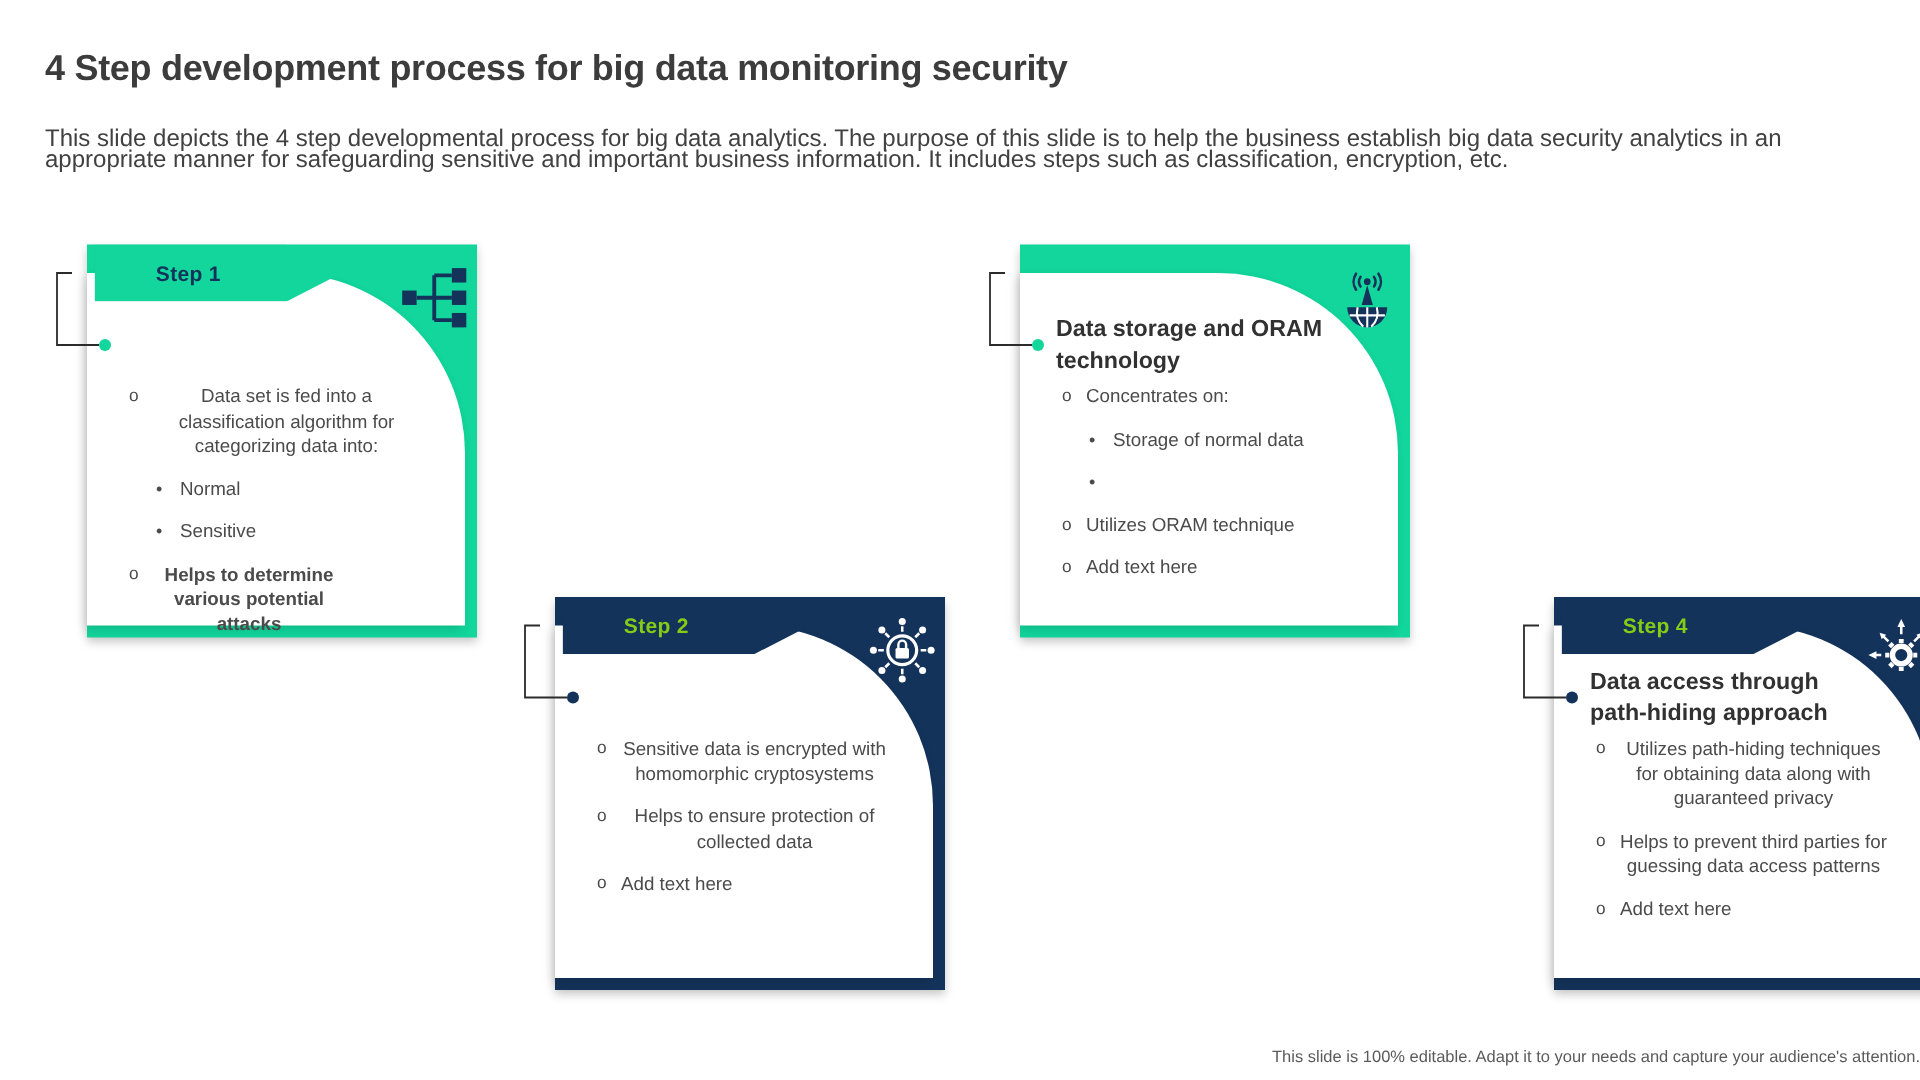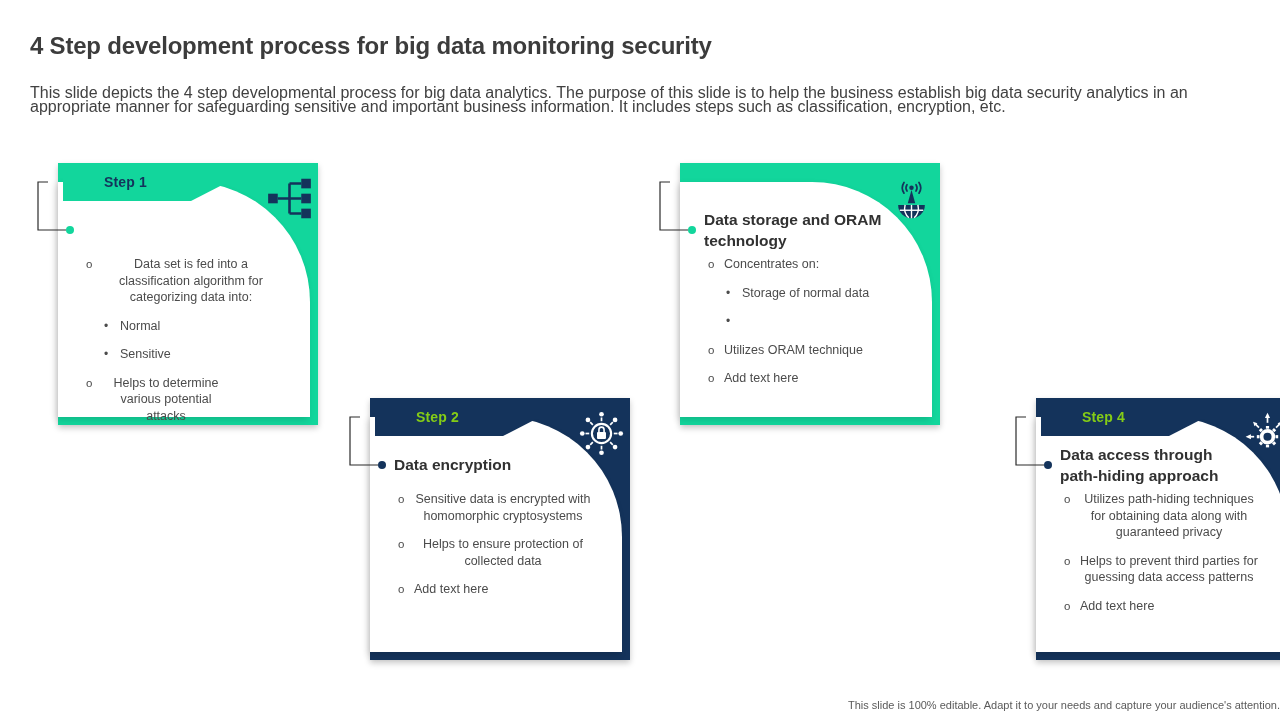--- a/index.html
+++ b/index.html
@@ -70,21 +70,21 @@
     display:flex;flex-direction:column;gap:12px;
     font-size:12.5px;line-height:16.5px;color:var(--body);
   }
   .bullets li{display:flex;align-items:flex-start;}
   .bullets .mk{width:16px;flex:0 0 16px;font-size:11.5px;}
   .bullets .tx{display:block;text-align:center;}
   .bullets li.lv1 .tx{max-width:178px;}
   .bullets li.lv2{margin-left:18px;}
   .bullets li.lv2 .mk{font-size:12px;}
   .bullets li.lv2 .tx{max-width:142px;}
-  #card1 li:nth-child(4) .tx{max-width:128px;}
+  #card1 li:nth-child(4) .tx{max-width:128px;font-weight:bold;}
 </style>
 </head>
 <body>
 
 <h1 class="title">4 Step development process for big data monitoring security</h1>
 <p class="description">This slide depicts the 4 step developmental process for big data analytics. The purpose of this slide is to help the business establish big data security analytics in an appropriate manner for safeguarding sensitive and important business information. It includes steps such as classification, encryption, etc.</p>
 
 <div class="card theme-green" id="card1" style="left:58px;top:163px;">
   <div class="card-bg"></div>
   <div class="card-white"></div>
@@ -156,21 +156,20 @@
       </g>
     </svg>
   </div>
   <div class="banner">
       <span>Step 2</span>
     </div>
   <svg class="connector">
     <path d="M14 19 H4 V67 H32"></path>
     <circle class="dot" cx="36" cy="67" r="4"></circle>
   </svg>
-  <div class="heading">Data encryption</div>
   <ul class="bullets">
     <li class="lv1">
         <span class="mk">o</span>
         <span class="tx">Sensitive data is encrypted with homomorphic cryptosystems</span>
       </li>
     <li class="lv1">
         <span class="mk">o</span>
         <span class="tx">Helps to ensure protection of collected data</span>
       </li>
     <li class="lv1">

